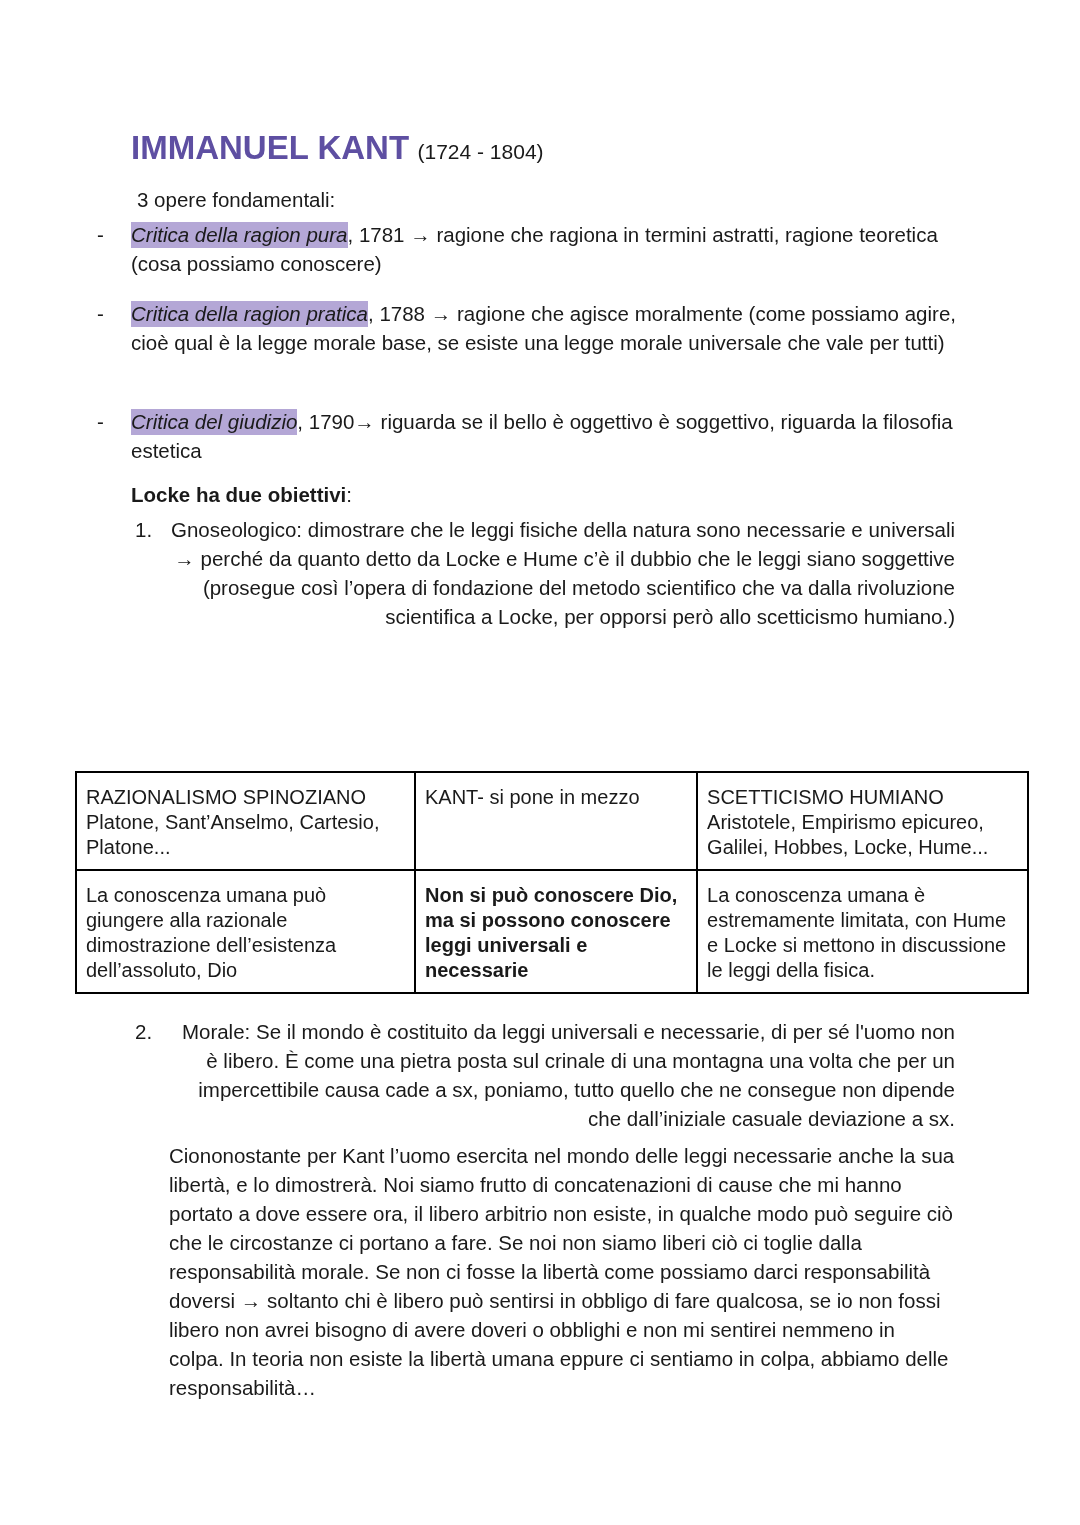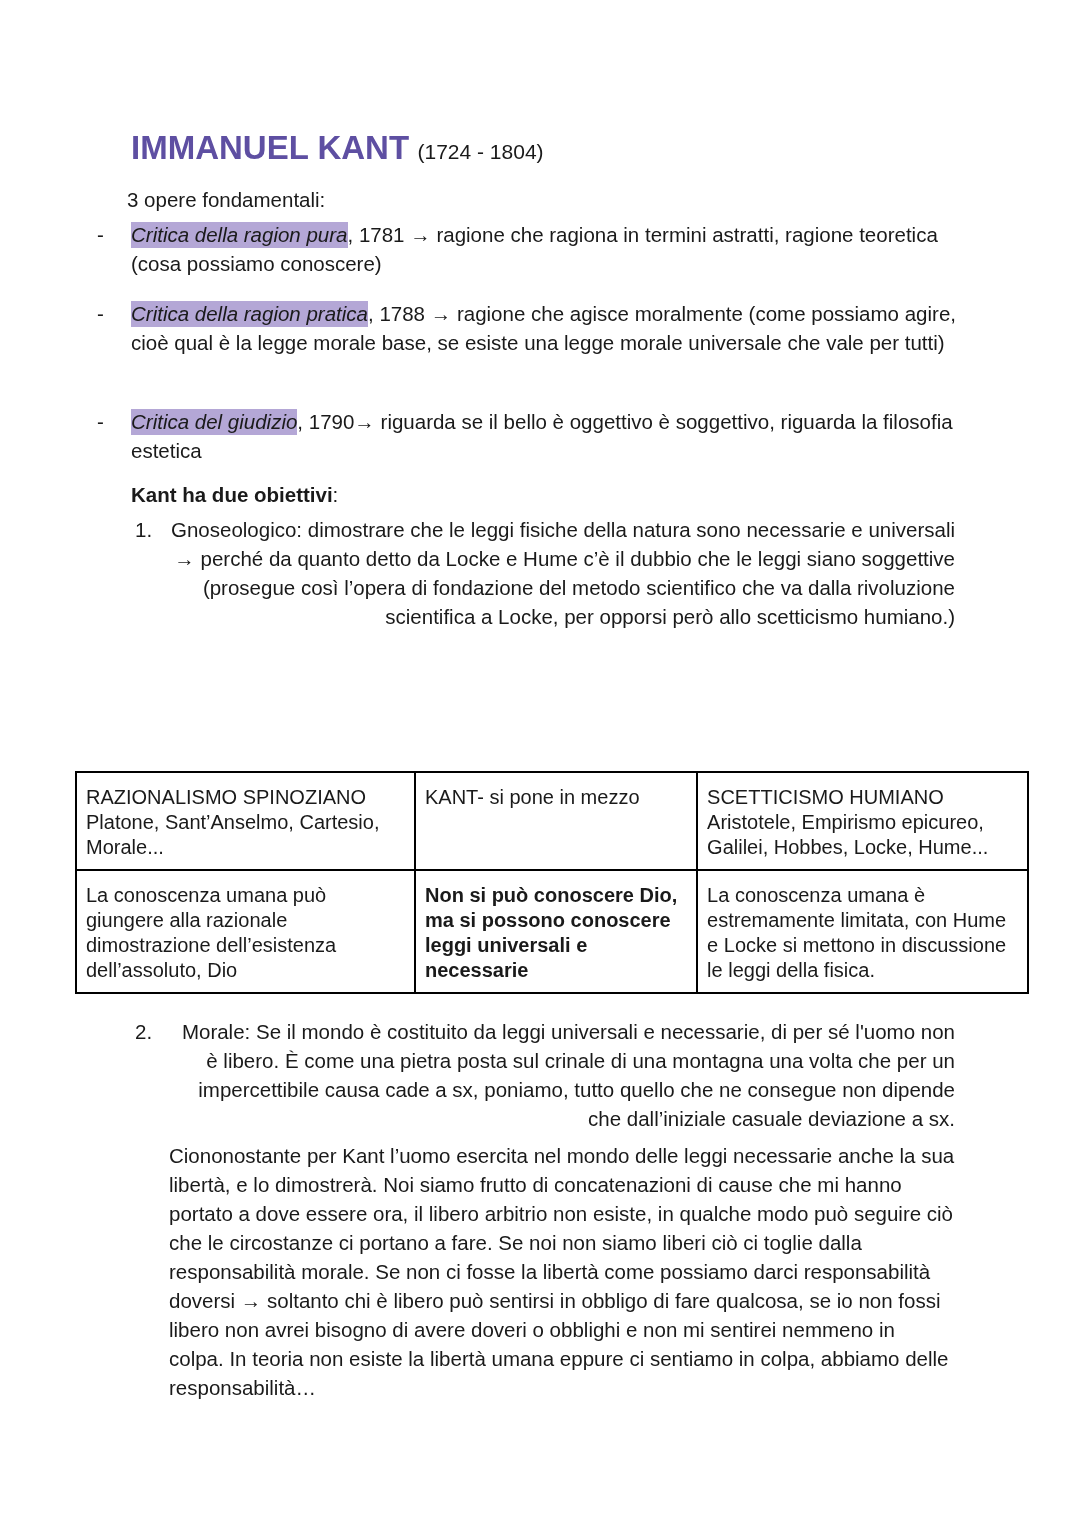--- a/index.html
+++ b/index.html
@@ -37,21 +37,21 @@
       font-size: 21px;
       color: #1a1a1a;
       margin-left: 4px;
     }
     .text {
       font-size: 20.5px;
       line-height: 29px;
     }
     .intro {
       position: absolute;
-      left: 127px;
+      left: 137px;
       top: 185px;
       text-align: right;
     }
     .bullet {
       position: absolute;
       left: 97px;
       width: 860px;
     }
     .bullet .dash {
       position: absolute;
@@ -138,35 +138,35 @@
     <span class="dash">-</span>
     <div class="body"><span class="hl">Critica della ragion pratica</span><span>, 1788 → ragione che agisce moralmente (come possiamo agire, cioè qual è la legge morale base, se esiste una legge morale universale che vale per tutti)</span></div>
   </div>
 
   <div class="bullet b3 text">
     <span class="dash">-</span>
     <div class="body"><span class="hl">Critica del giudizio</span><span>, 1790→ riguarda se il bello è oggettivo è soggettivo, riguarda la filosofia estetica</span></div>
   </div>
 
   <div class="goals-heading text">
-    <b>Kant ha due obiettivi</b><span>:</span>
+    <b>Locke ha due obiettivi</b><span>:</span>
   </div>
 
   <div class="goal g1 text">
     <span class="num">1.</span>
     <div class="body">Gnoseologico: dimostrare che le leggi fisiche della natura sono necessarie e universali → perché da quanto detto da Locke e Hume c’è il dubbio che le leggi siano soggettive (prosegue così l’opera di fondazione del metodo scientifico che va dalla rivoluzione scientifica a Locke, per opporsi però allo scetticismo humiano.)</div>
   </div>
 
   <table class="compare">
     <tbody>
         <tr>
       <td class="c1">
         <span class="line">RAZIONALISMO SPINOZIANO</span>
         <span class="line">Platone, Sant’Anselmo, Cartesio,</span>
-        <span class="line">Morale...</span>
+        <span class="line">Platone...</span>
       </td>
       <td class="c2">
         <span class="line">KANT- si pone in mezzo</span>
       </td>
       <td class="c3">
         <span class="line">SCETTICISMO HUMIANO</span>
         <span class="line">Aristotele, Empirismo epicureo,</span>
         <span class="line">Galilei, Hobbes, Locke, Hume...</span>
       </td>
     </tr>

